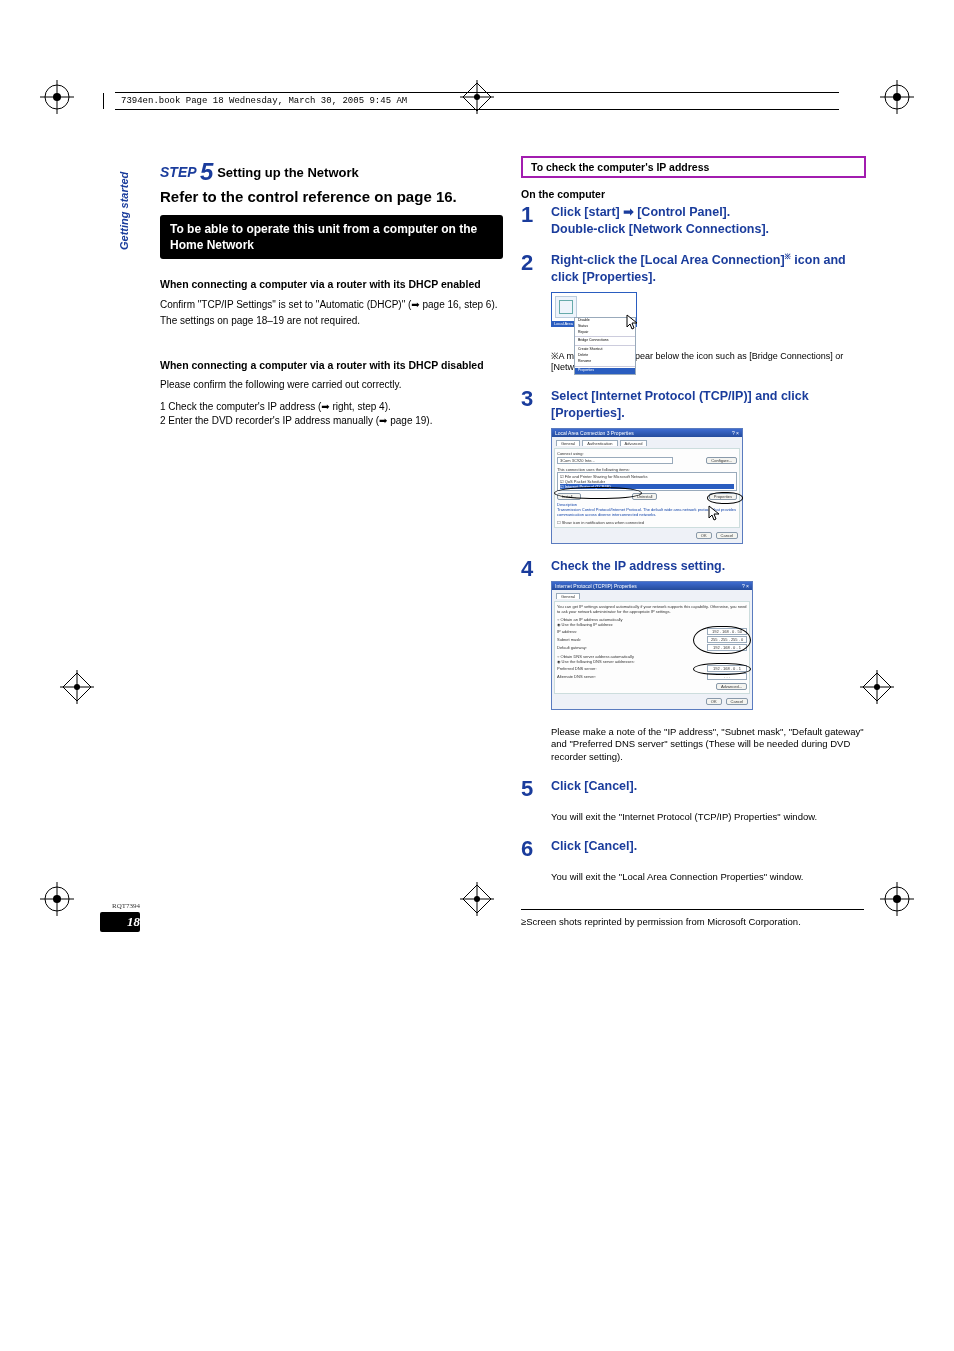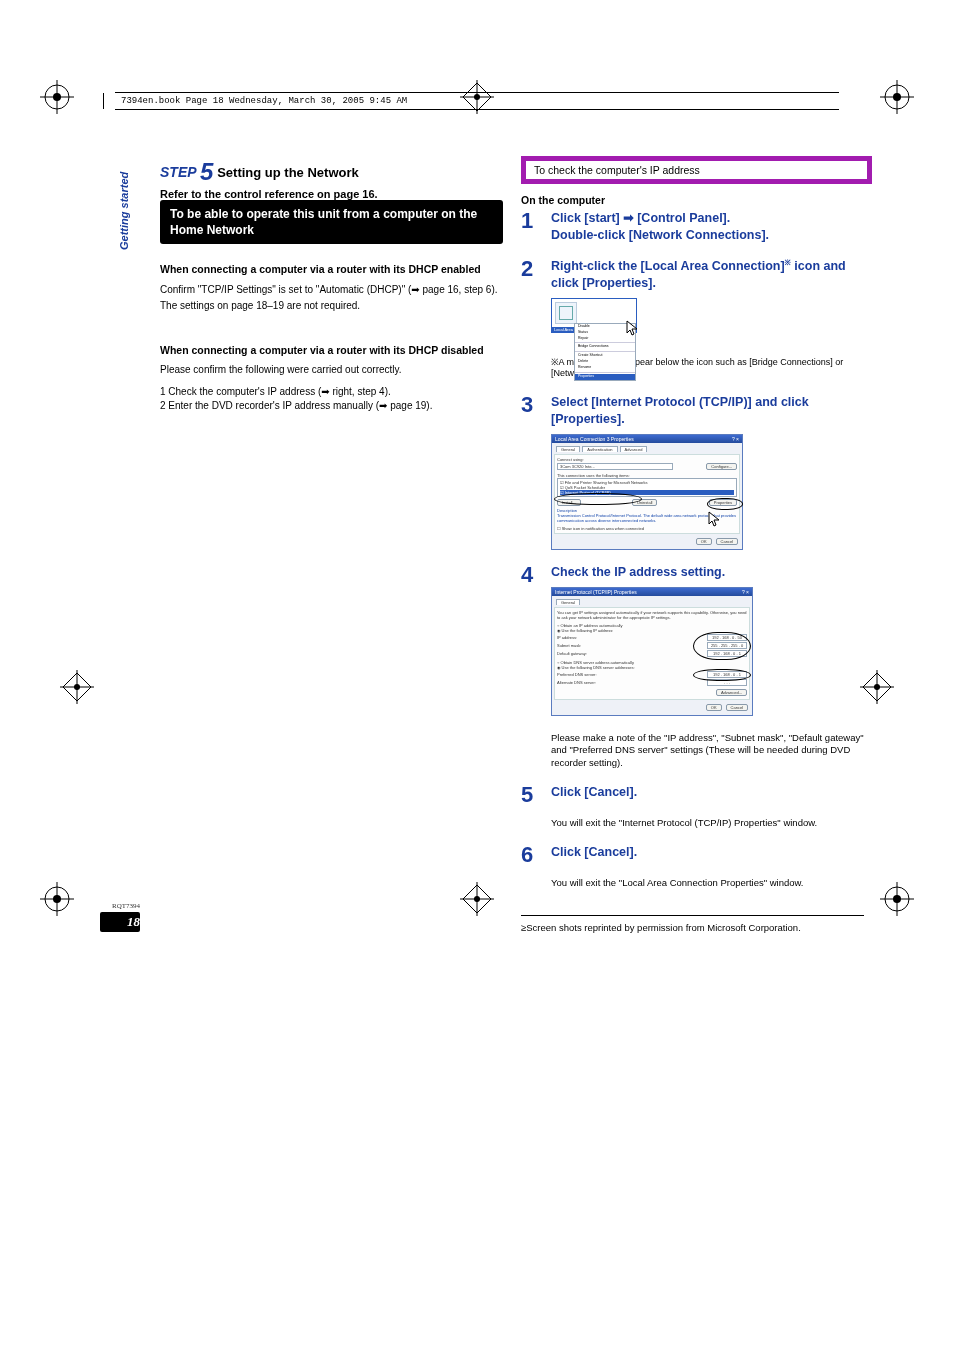--- a/index.html
+++ b/index.html
@@ -90,22 +90,23 @@
     font-style: italic;
     font-weight: bold;
     vertical-align: -3px;
   }
   .step-title .tail {
     font-style: normal;
     color: #000;
     font-size: 13px;
   }
   .refnote {
-    font-size: 11px;
+    font-size: 15px;
     font-weight: bold;
+    margin-bottom: 10px;
   }
   .blackbar {
     background:#000;
     color:#fff;
     font-weight:bold;
     font-size:12px;
     padding:6px 10px;
     border-radius:3px;
     line-height:1.35;
   }
@@ -115,23 +116,23 @@
     margin-top: 18px;
     line-height:1.35;
   }
   .body {
     font-size: 10px;
     line-height: 1.4;
     margin-top: 6px;
   }
 
   .boxedhead {
-    border:5px solid #a21caf;
+    border:2px solid #a21caf;
     font-size:10.5px;
-    font-weight:normal;
+    font-weight:bold;
     padding:3px 8px;
     margin-top: 6px;
     display:inline-block;
     width: calc(100% - 18px);
   }
   .onthe {
     font-size:10.5px;
     font-weight:bold;
     margin-top:10px;
   }

